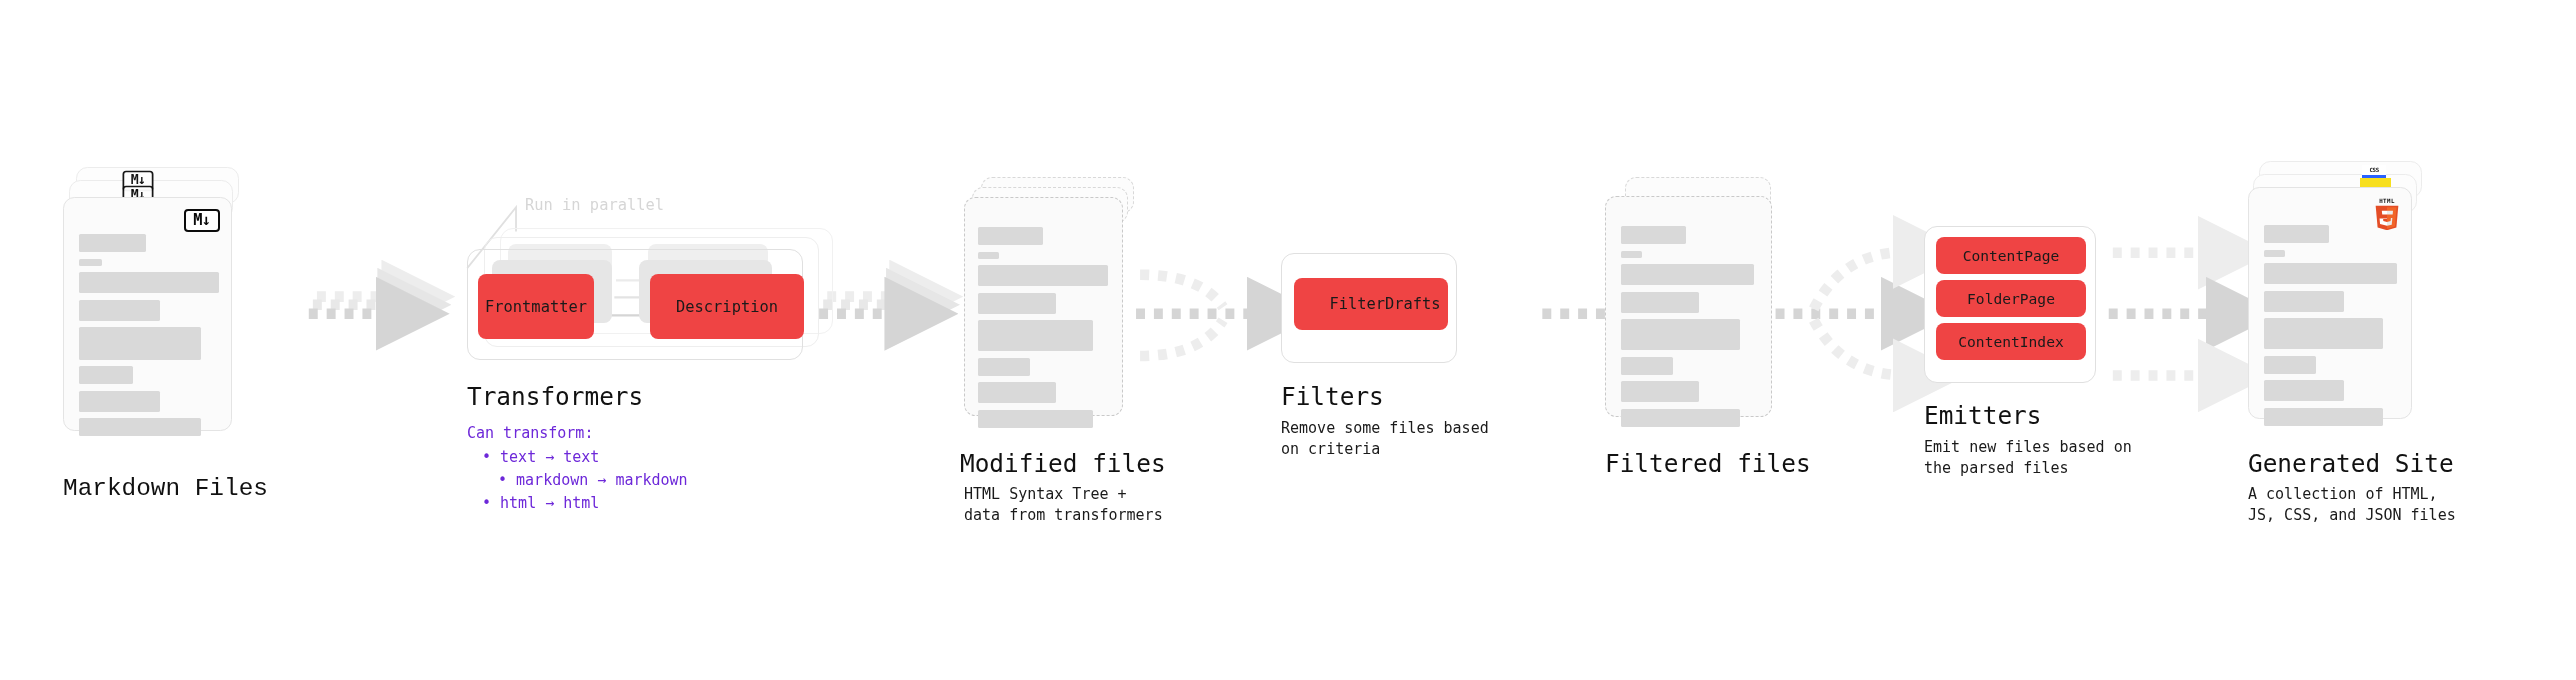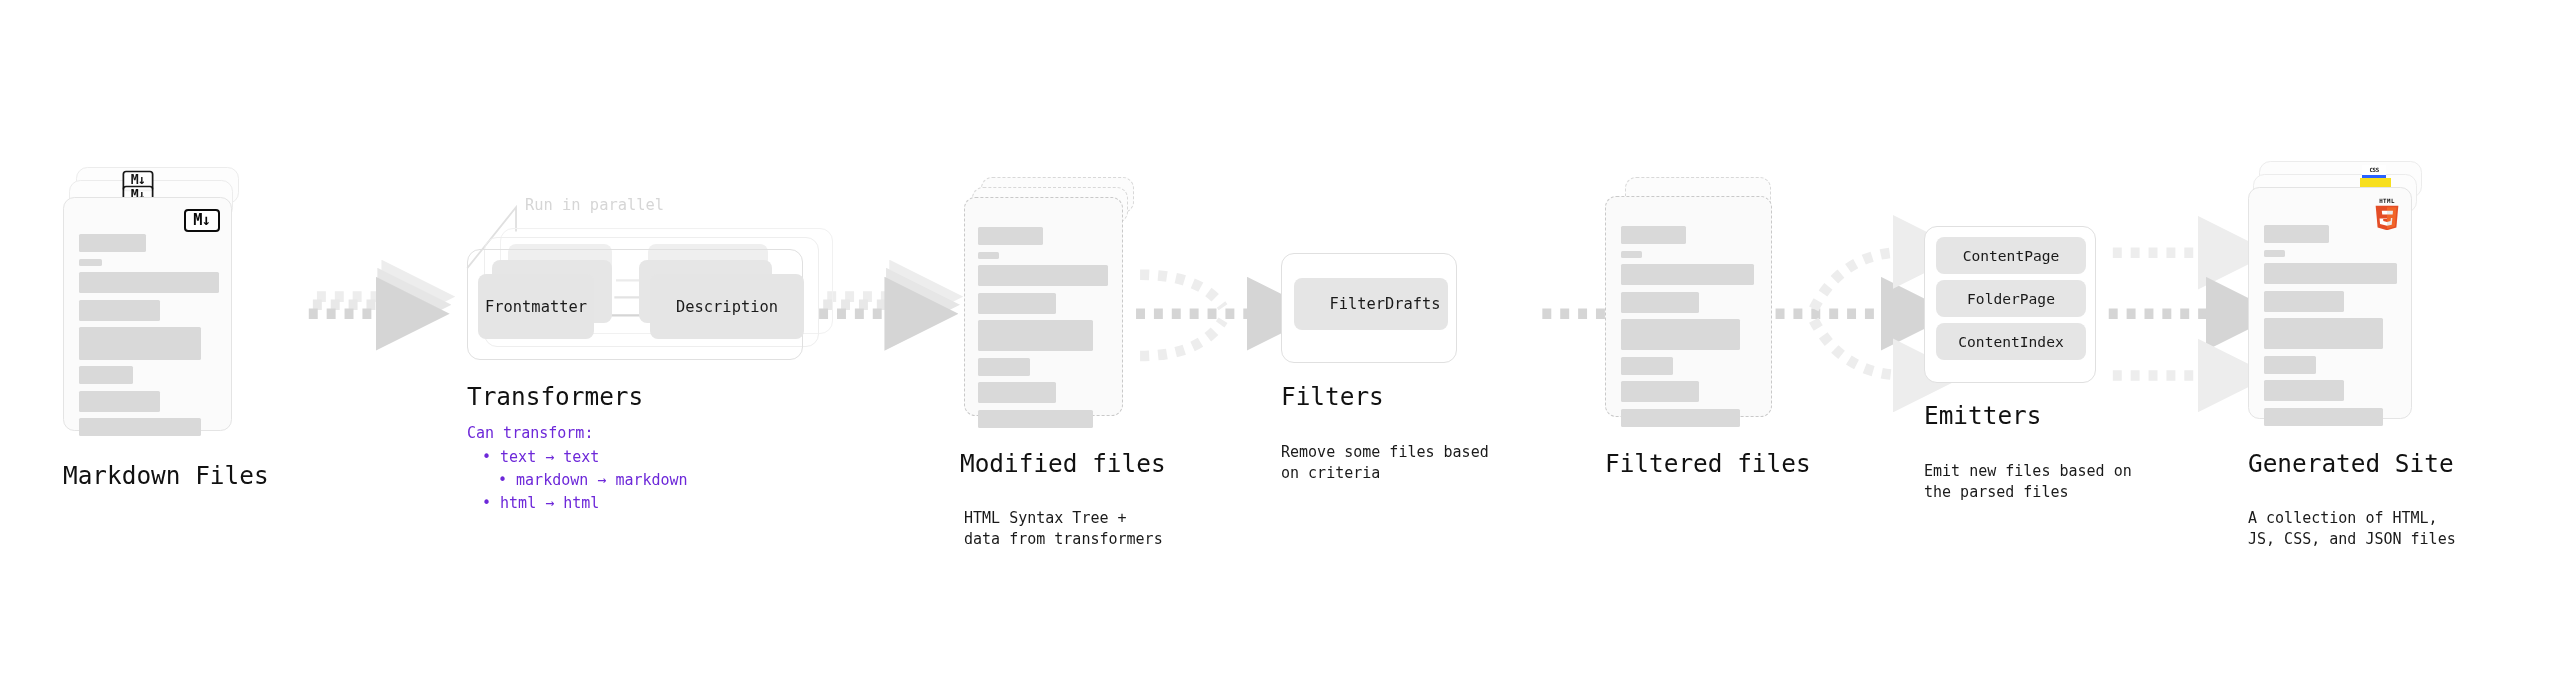--- a/index.html
+++ b/index.html
@@ -56,37 +56,36 @@
     position:absolute;width:31px;height:20.3px;background:#f7df1e;
   }
 
   
   .pbox{
     position:absolute;border:1.3px solid #e0e0e0;border-radius:13px;
     background:#ffffff;box-sizing:border-box;
   }
   .pbox.ghost2{border-color:#efefef;background:transparent;}
   .chip{
-    position:absolute;background:#e5e5e5;border-radius:8.1px;
+    position:absolute;background:#ef4444;border-radius:8.1px;
     display:flex;align-items:center;justify-content:center;
     font-size:15.4px;color:#1a1a1a;white-space:nowrap;
     box-sizing:border-box;
   }
   .chip.ghost-a{background:#e6e6e6;}
   .chip.ghost-b{background:#efefef;}
 
   
   .cap-title{
     position:absolute;font-size:24.4px;letter-spacing:0px;color:#111111;
     white-space:nowrap;
   }
   .cap-sub{
     position:absolute;font-size:15px;line-height:21px;color:#1a1a1a;
     white-space:pre;
-    margin-top:24px;
   }
   .cap-note{
     position:absolute;font-size:15px;line-height:24.4px;color:#6d28d9;
     white-space:pre;
   }
   .run-label{
     position:absolute;font-size:15.4px;color:#d6d6d6;white-space:nowrap;
   }
 
   
@@ -167,21 +166,21 @@
         <div class="bar" style="width:67px;height:18px;"></div>
         <div class="bar" style="width:23px;height:7.3px;"></div>
         <div class="bar" style="width:140px;height:21px;"></div>
         <div class="bar" style="width:81px;height:21px;"></div>
         <div class="bar" style="width:122px;height:32.5px;"></div>
         <div class="bar" style="width:54px;height:18px;"></div>
         <div class="bar" style="width:81px;height:21px;"></div>
         <div class="bar" style="width:122px;height:18px;"></div>
       </div>
     </div>
-    <div class="cap-title" style="left:63px;top:461px;">Markdown Files</div>
+    <div class="cap-title" style="left:63px;top:475px;font-family:Liberation Mono, monospace;">Markdown Files</div>
   </div>
 
   <div>
     <div class="run-label" style="left:525px;top:196px;">Run in parallel</div>
 
     <div class="pbox ghost2" style="left:500px;top:228px;width:333px;height:106px;border-color:#f1f1f1;"></div>
     <div class="pbox ghost2" style="left:484px;top:237px;width:335px;height:110px;border-color:#eeeeee;"></div>
 
     <div class="chip ghost-b" style="left:508px;top:244px;width:104px;height:61px;"></div>
     <div class="chip ghost-b" style="left:648px;top:244px;width:120px;height:61px;"></div>

